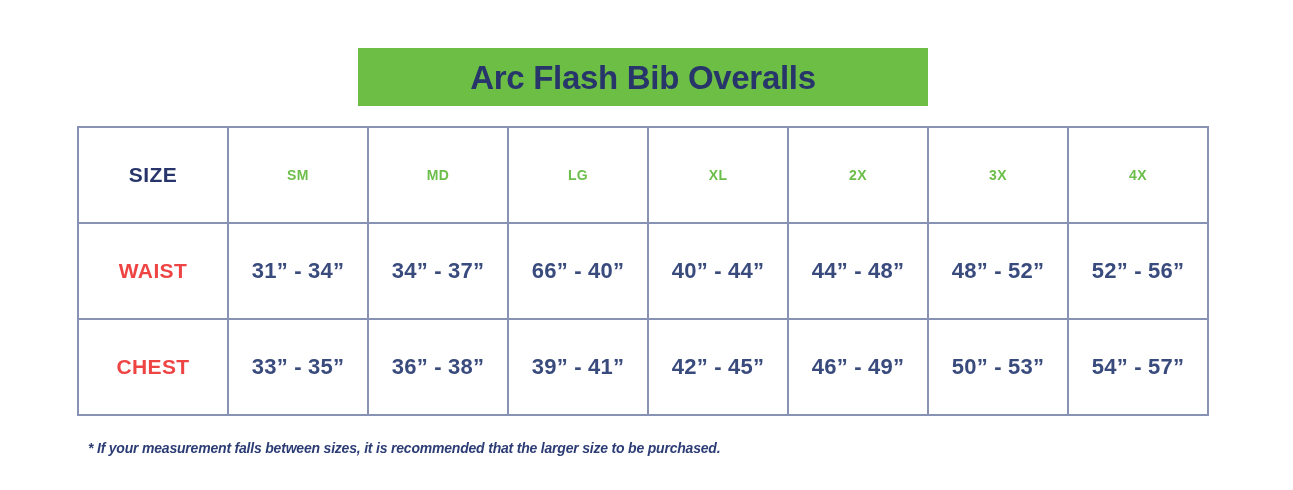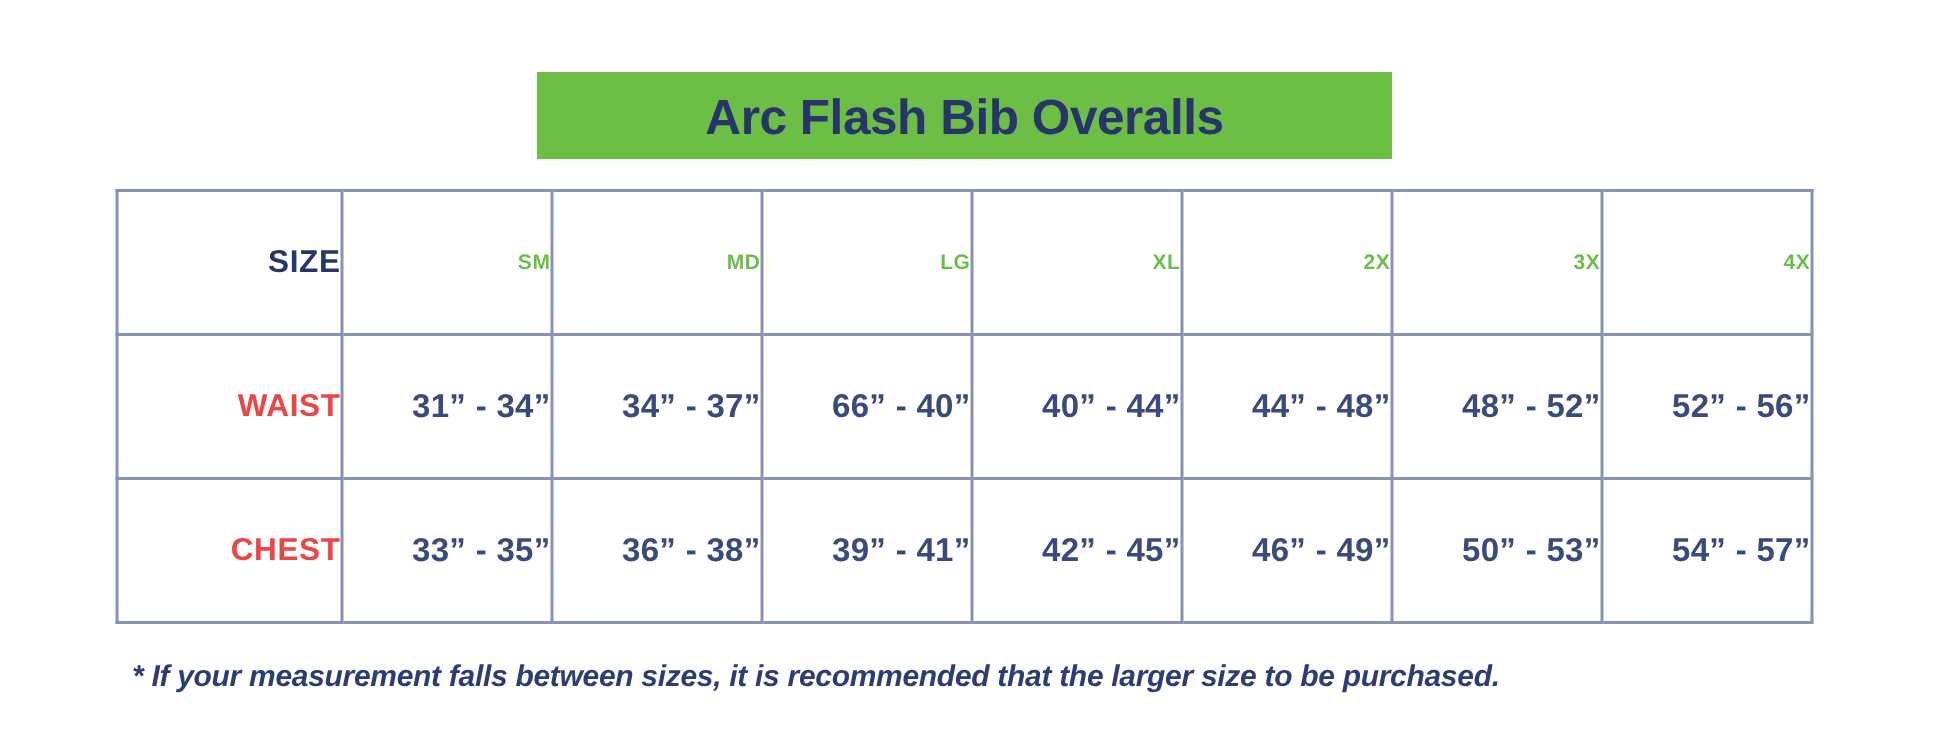--- a/index.html
+++ b/index.html
@@ -42,21 +42,21 @@
     position: absolute;
     left: 77px;
     top: 126px;
     width: 1131px;
     border-collapse: collapse;
     table-layout: fixed;
   }
   .size-table td {
     border: 2px solid #8892b5;
     height: 94px;
-    text-align: right;
+    text-align: center;
     vertical-align: middle;
     padding: 0;
   }
   .size-table col.label-col { width: 150px; }
   .size-table col.data-col  { width: 140px; }
 
   .head-label {
     color: #27356b;
     font-size: 21px;
     font-weight: bold;
@@ -80,21 +80,21 @@
     font-weight: bold;
     letter-spacing: 0.2px;
   }
 
   
   .footnote {
     position: absolute;
     left: 88px;
     top: 440px;
     color: #2c3c74;
-    font-size: 20px;
+    font-size: 14px;
     font-style: italic;
     font-weight: bold;
     letter-spacing: -0.2px;
     white-space: nowrap;
   }
 </style>
 </head>
 <body>
 
 <div class="title-banner">

